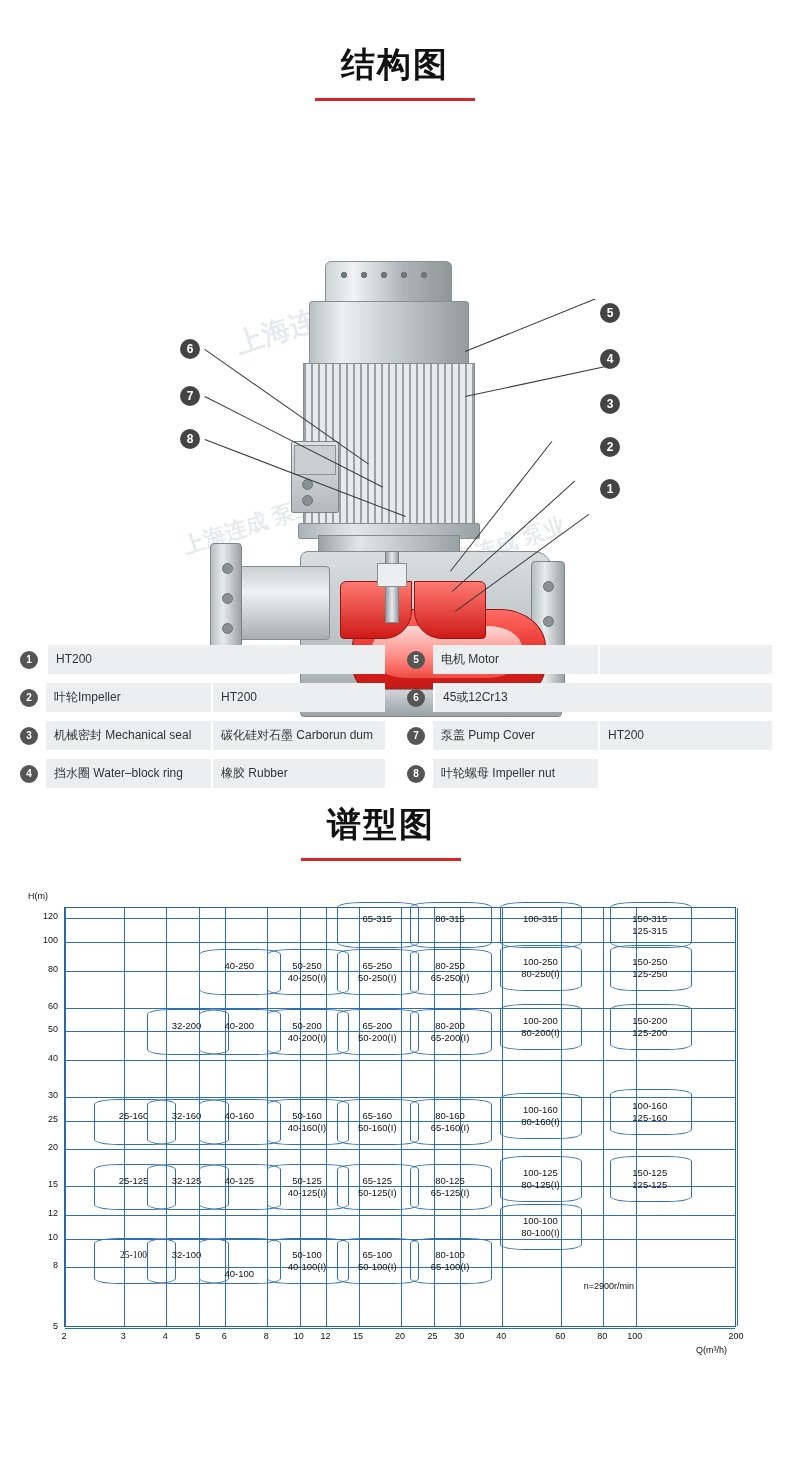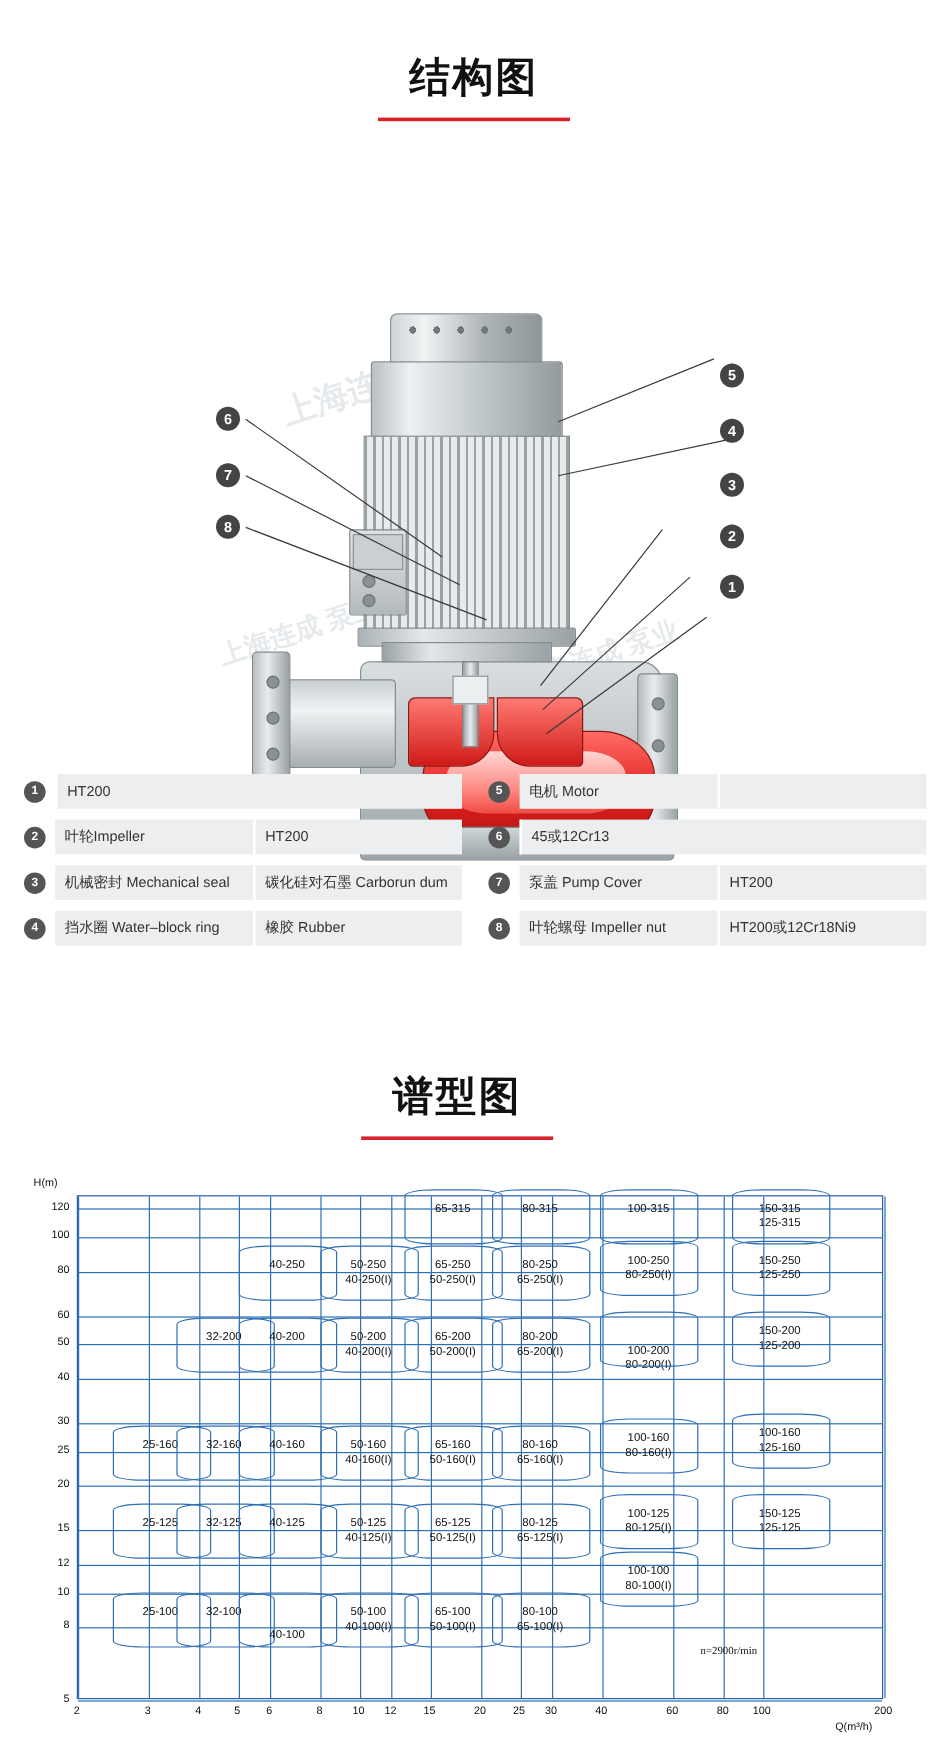--- a/index.html
+++ b/index.html
@@ -149,42 +149,42 @@
     flex:0 0 165px;height:29px;line-height:29px;background:#eceeef;
     font-size:12px;color:#333;padding-left:8px;box-sizing:border-box;
     white-space:nowrap;overflow:hidden;
   }
   .part-val{
     flex:1;height:29px;line-height:29px;background:#eceeef;
     font-size:12px;color:#333;padding-left:8px;box-sizing:border-box;
     border-left:2px solid #fff;white-space:nowrap;overflow:hidden;
   }
   
-  #chart-section{position:absolute;left:0;top:891px;width:762px;}
+  #chart-section{position:absolute;left:0;top:802px;width:762px;}
   #chart-wrap{position:relative;width:750px;height:480px;margin:28px auto 0 auto;}
   #plot{
     position:absolute;left:58px;top:18px;width:672px;height:420px;
     border:1px solid #2b5fa8;box-sizing:border-box;background:#fff;
   }
   .gl{position:absolute;background:#2f6fb5;}
   .gl-v{width:1px;top:0;bottom:0;}
   .gl-h{height:1px;left:0;right:0;}
   .axis-label{position:absolute;font-size:9px;color:#111;}
   .yl{left:24px;text-align:right;width:28px;}
   .xl{top:442px;text-align:center;width:30px;}
   .axis-name{position:absolute;font-size:9px;color:#111;}
   .cell{
     position:absolute;font-size:9.5px;color:#111;text-align:center;line-height:12px;
     white-space:pre-line;
   }
   .band{
     position:absolute;border:1px solid #2f6fb5;border-radius:30% 30% 30% 30%/12% 12% 12% 12%;
     background:transparent;
   }
-  .note{position:absolute;font-size:9px;color:#111;font-family:Liberation Serif, serif;}
+  .note{position:absolute;font-size:9px;color:#111;}
 </style>
 </head>
 <body>
 
 <div id="structure-section">
 
   <div style="padding-top:42px;">
     <div class="section-title">结构图</div>
     <div class="title-rule"></div>
   </div>
@@ -277,21 +277,20 @@
         <div class="part-val">45或12Cr13</div>
       </div>
       <div class="part-row">
         <div class="part-num">7</div>
         <div class="part-name">泵盖 Pump Cover</div>
         <div class="part-val">HT200</div>
       </div>
       <div class="part-row">
         <div class="part-num">8</div>
         <div class="part-name">叶轮螺母 Impeller nut</div>
-        <div class="part-val">HT200或12Cr18Ni9</div>
       </div>
     </div>
   </div>
 </div>
 
 <div id="chart-section">
   <div class="section-title">谱型图</div>
   <div class="title-rule"></div>
 
   <div id="chart-wrap">
@@ -322,21 +321,21 @@
         <div class="gl gl-h" style="top: 278.378px;"></div>
         <div class="gl gl-h" style="top: 241.293px;"></div>
         <div class="gl gl-h" style="top: 212.528px;"></div>
         <div class="gl gl-h" style="top: 189.025px;"></div>
         <div class="gl gl-h" style="top: 151.94px;"></div>
         <div class="gl gl-h" style="top: 123.175px;"></div>
         <div class="gl gl-h" style="top: 99.6716px;"></div>
         <div class="gl gl-h" style="top: 62.5866px;"></div>
         <div class="gl gl-h" style="top: 33.8213px;"></div>
         <div class="gl gl-h" style="top: 10.3183px;"></div>
-        <div class="cell" style="left: 34.5843px; top: 340.597px; width: 68px;">25-100</div>
+        <div class="cell" style="left: 34.5843px; top: 340.597px; width: 68px; font-family: Liberation Serif, serif;">25-100</div>
         <div class="band" style="left: 28.5843px; top: 329.597px; width: 80px; height: 44px;"></div>
         <div class="cell" style="left: 34.5843px; top: 267.378px; width: 68px;">25-125</div>
         <div class="band" style="left: 28.5843px; top: 256.378px; width: 80px; height: 44px;"></div>
         <div class="cell" style="left: 34.5843px; top: 201.528px; width: 68px;">25-160</div>
         <div class="band" style="left: 28.5843px; top: 190.528px; width: 80px; height: 44px;"></div>
         <div class="cell" style="left: 87.5406px; top: 340.597px; width: 68px;">32-100</div>
         <div class="band" style="left: 81.5406px; top: 329.597px; width: 80px; height: 44px;"></div>
         <div class="cell" style="left: 87.5406px; top: 267.378px; width: 68px;">32-125</div>
         <div class="band" style="left: 81.5406px; top: 256.378px; width: 80px; height: 44px;"></div>
         <div class="cell" style="left: 87.5406px; top: 201.528px; width: 68px;">32-160</div>
@@ -404,21 +403,21 @@
         <div class="band" style="left: 345.099px; top: -6.19538px; width: 80px; height: 44px;"></div>
         <div class="cell" style="left: 441.431px; top: 307.36px; width: 68px;">100-100
 80-100(I)</div>
         <div class="band" style="left: 435.431px; top: 296.36px; width: 80px; height: 44px;"></div>
         <div class="cell" style="left: 441.431px; top: 259.059px; width: 68px;">100-125
 80-125(I)</div>
         <div class="band" style="left: 435.431px; top: 248.059px; width: 80px; height: 44px;"></div>
         <div class="cell" style="left: 441.431px; top: 196.472px; width: 68px;">100-160
 80-160(I)</div>
         <div class="band" style="left: 435.431px; top: 185.472px; width: 80px; height: 44px;"></div>
-        <div class="cell" style="left: 441.431px; top: 107.119px; width: 68px; margin-top: 16px;">100-200
+        <div class="cell" style="left: 441.431px; top: 107.119px; width: 68px;">100-200
 80-200(I)</div>
         <div class="band" style="left: 435.431px; top: 96.1187px; width: 80px; height: 44px;"></div>
         <div class="cell" style="left: 441.431px; top: 48.4035px; width: 68px;">100-250
 80-250(I)</div>
         <div class="band" style="left: 435.431px; top: 37.4035px; width: 80px; height: 44px;"></div>
         <div class="cell" style="left: 441.431px; top: 4.80462px; width: 68px;">100-315</div>
         <div class="band" style="left: 435.431px; top: -6.19538px; width: 80px; height: 44px;"></div>
         <div class="cell" style="left: 550.762px; top: 259.059px; width: 68px;">150-125
 125-125</div>
         <div class="band" style="left: 544.762px; top: 248.059px; width: 80px; height: 44px;"></div>

